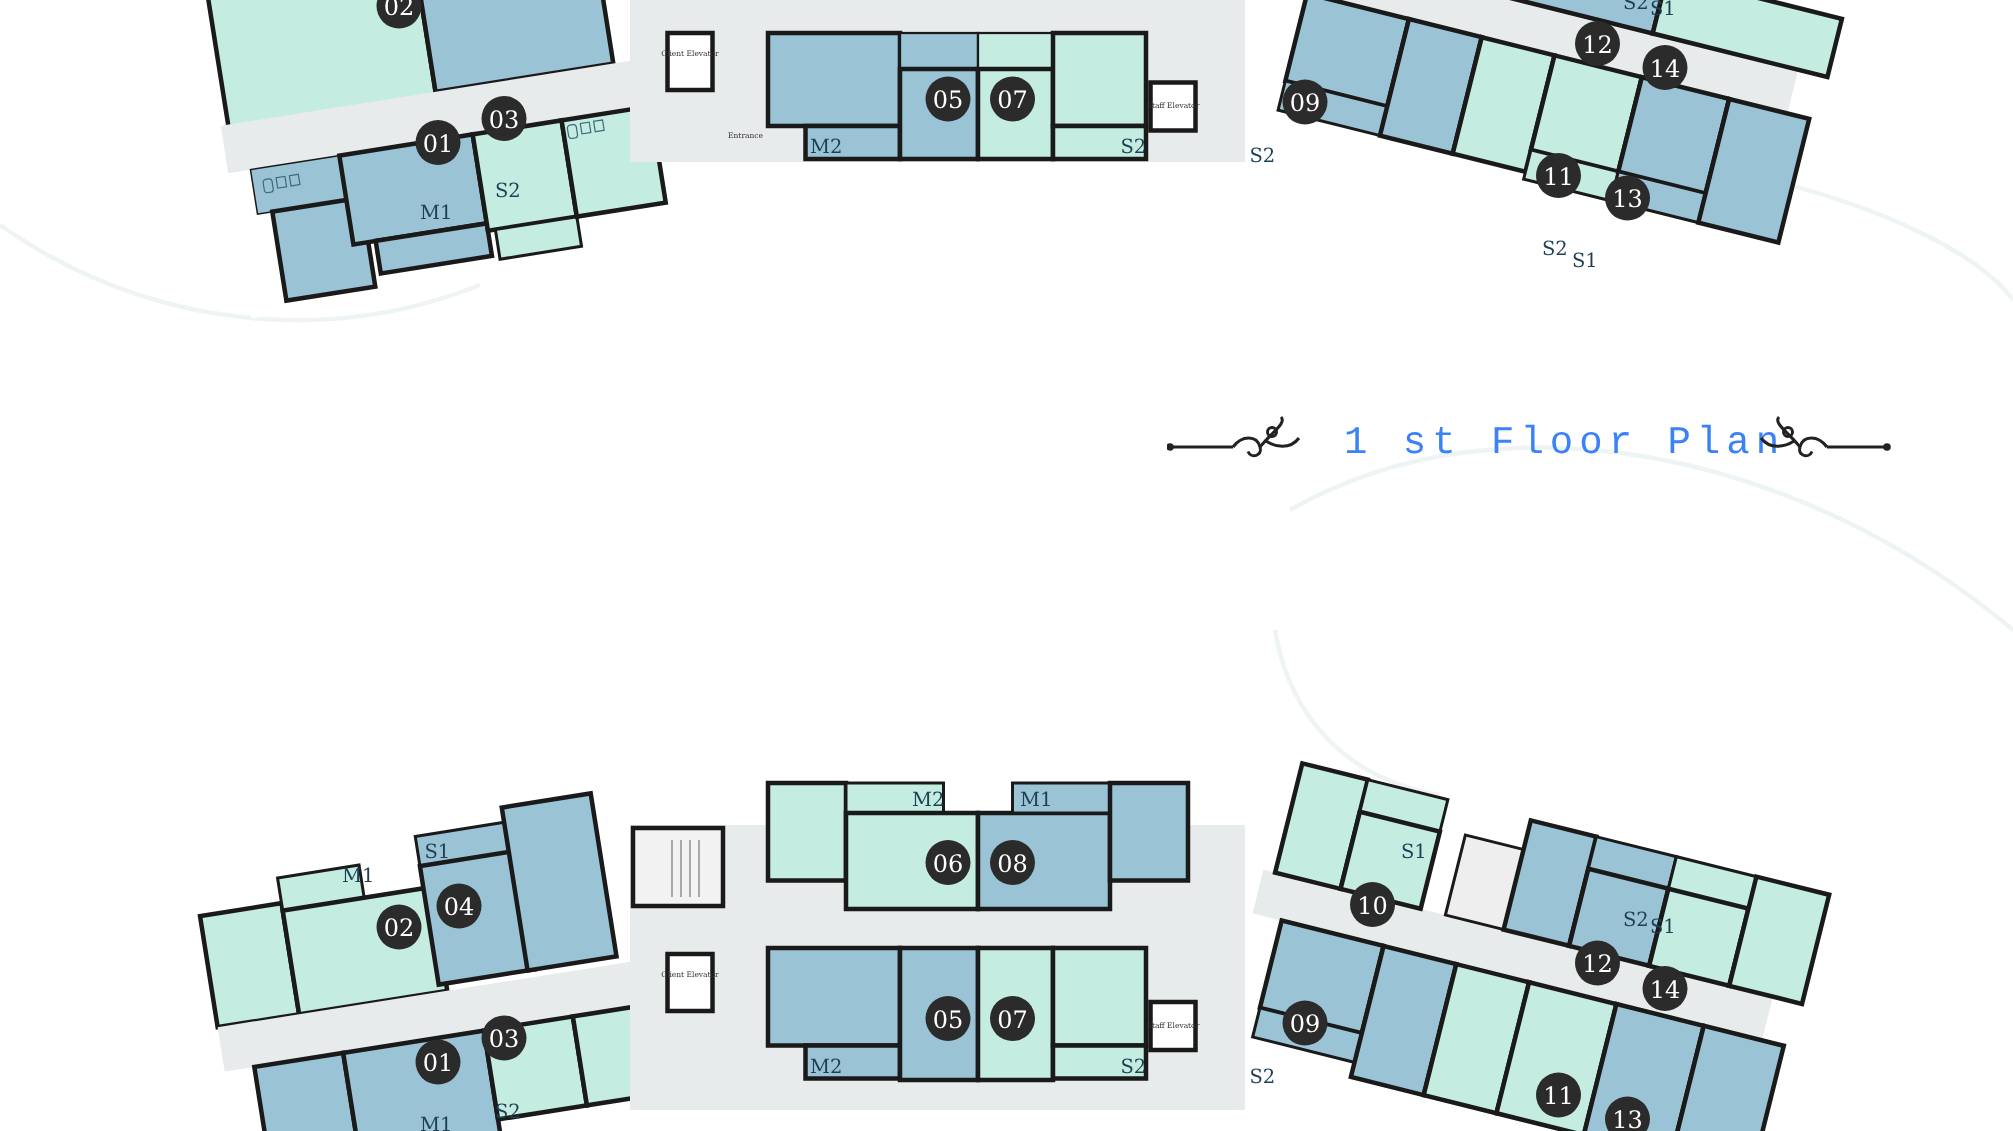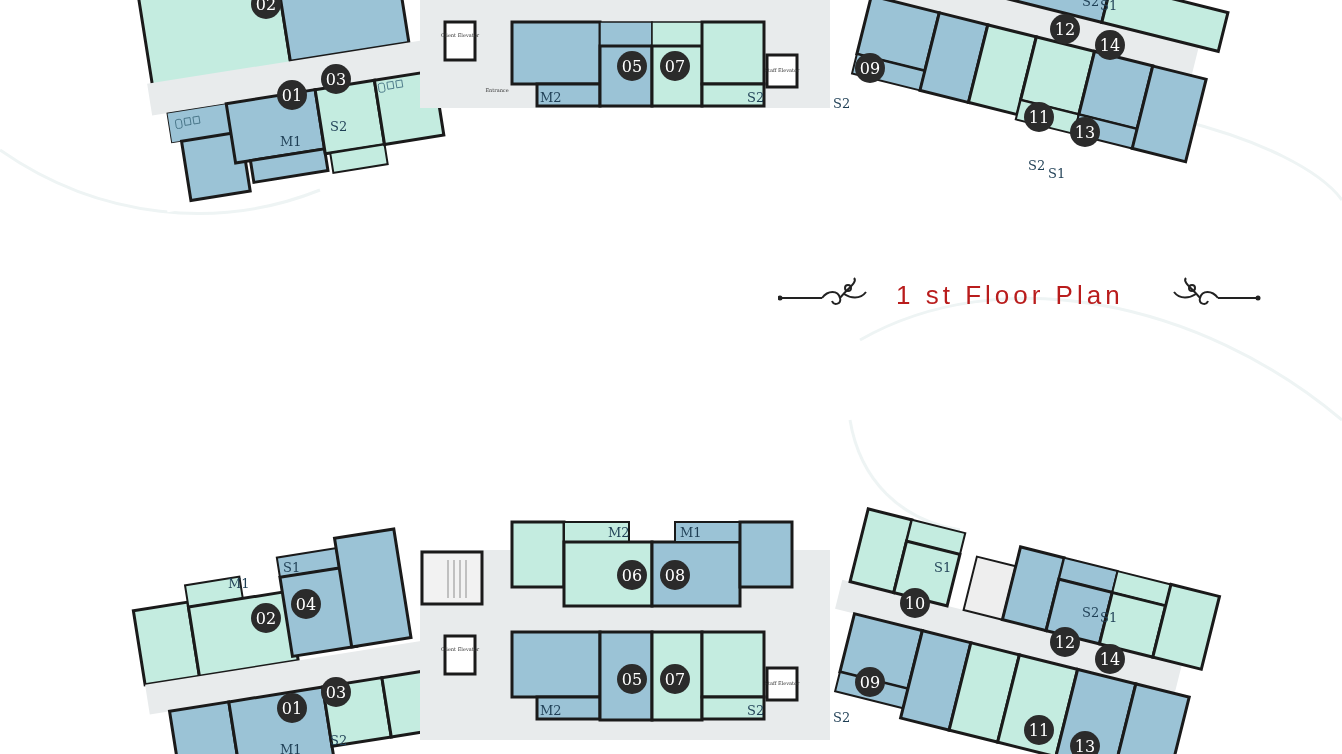--- a/index.html
+++ b/index.html
@@ -1,20 +1,20 @@
 <!DOCTYPE html>
 <html><head>
 <meta charset="utf-8">
 <style>
   html,body{margin:0;padding:0;background:#fff;}
   body{width:1342px;height:754px;overflow:hidden;position:relative;font-family:"DejaVu Serif",serif;}
   #stage{position:absolute;left:0;top:0;width:1342px;height:754px;}
   svg text{font-family:"DejaVu Serif",serif;}
   .title{position:absolute;left:778px;top:276px;width:466px;height:40px;}
-  .title-text{position:absolute;left:118px;top:4px;font-family:Liberation Sans, sans-serif;font-size:26px;letter-spacing:4px;color:#b91c1c;white-space:nowrap;}
+  .title-text{position:absolute;left:118px;top:4px;font-family:Liberation Mono, monospace;font-size:26px;letter-spacing:4px;color:#3b82f6;white-space:nowrap;}
 </style>
 </head>
 <body>
 
 <div id="stage">
   <svg width="1342" height="754" viewBox="0 0 1342 754" xmlns="http://www.w3.org/2000/svg">
     <defs>
       <g id="wc">
         <rect x="0" y="0" width="6" height="9" rx="2" fill="none" stroke="#3c6a7c" stroke-width="0.8"></rect>
         <rect x="9" y="0" width="6" height="7" fill="none" stroke="#3c6a7c" stroke-width="0.8"></rect>

